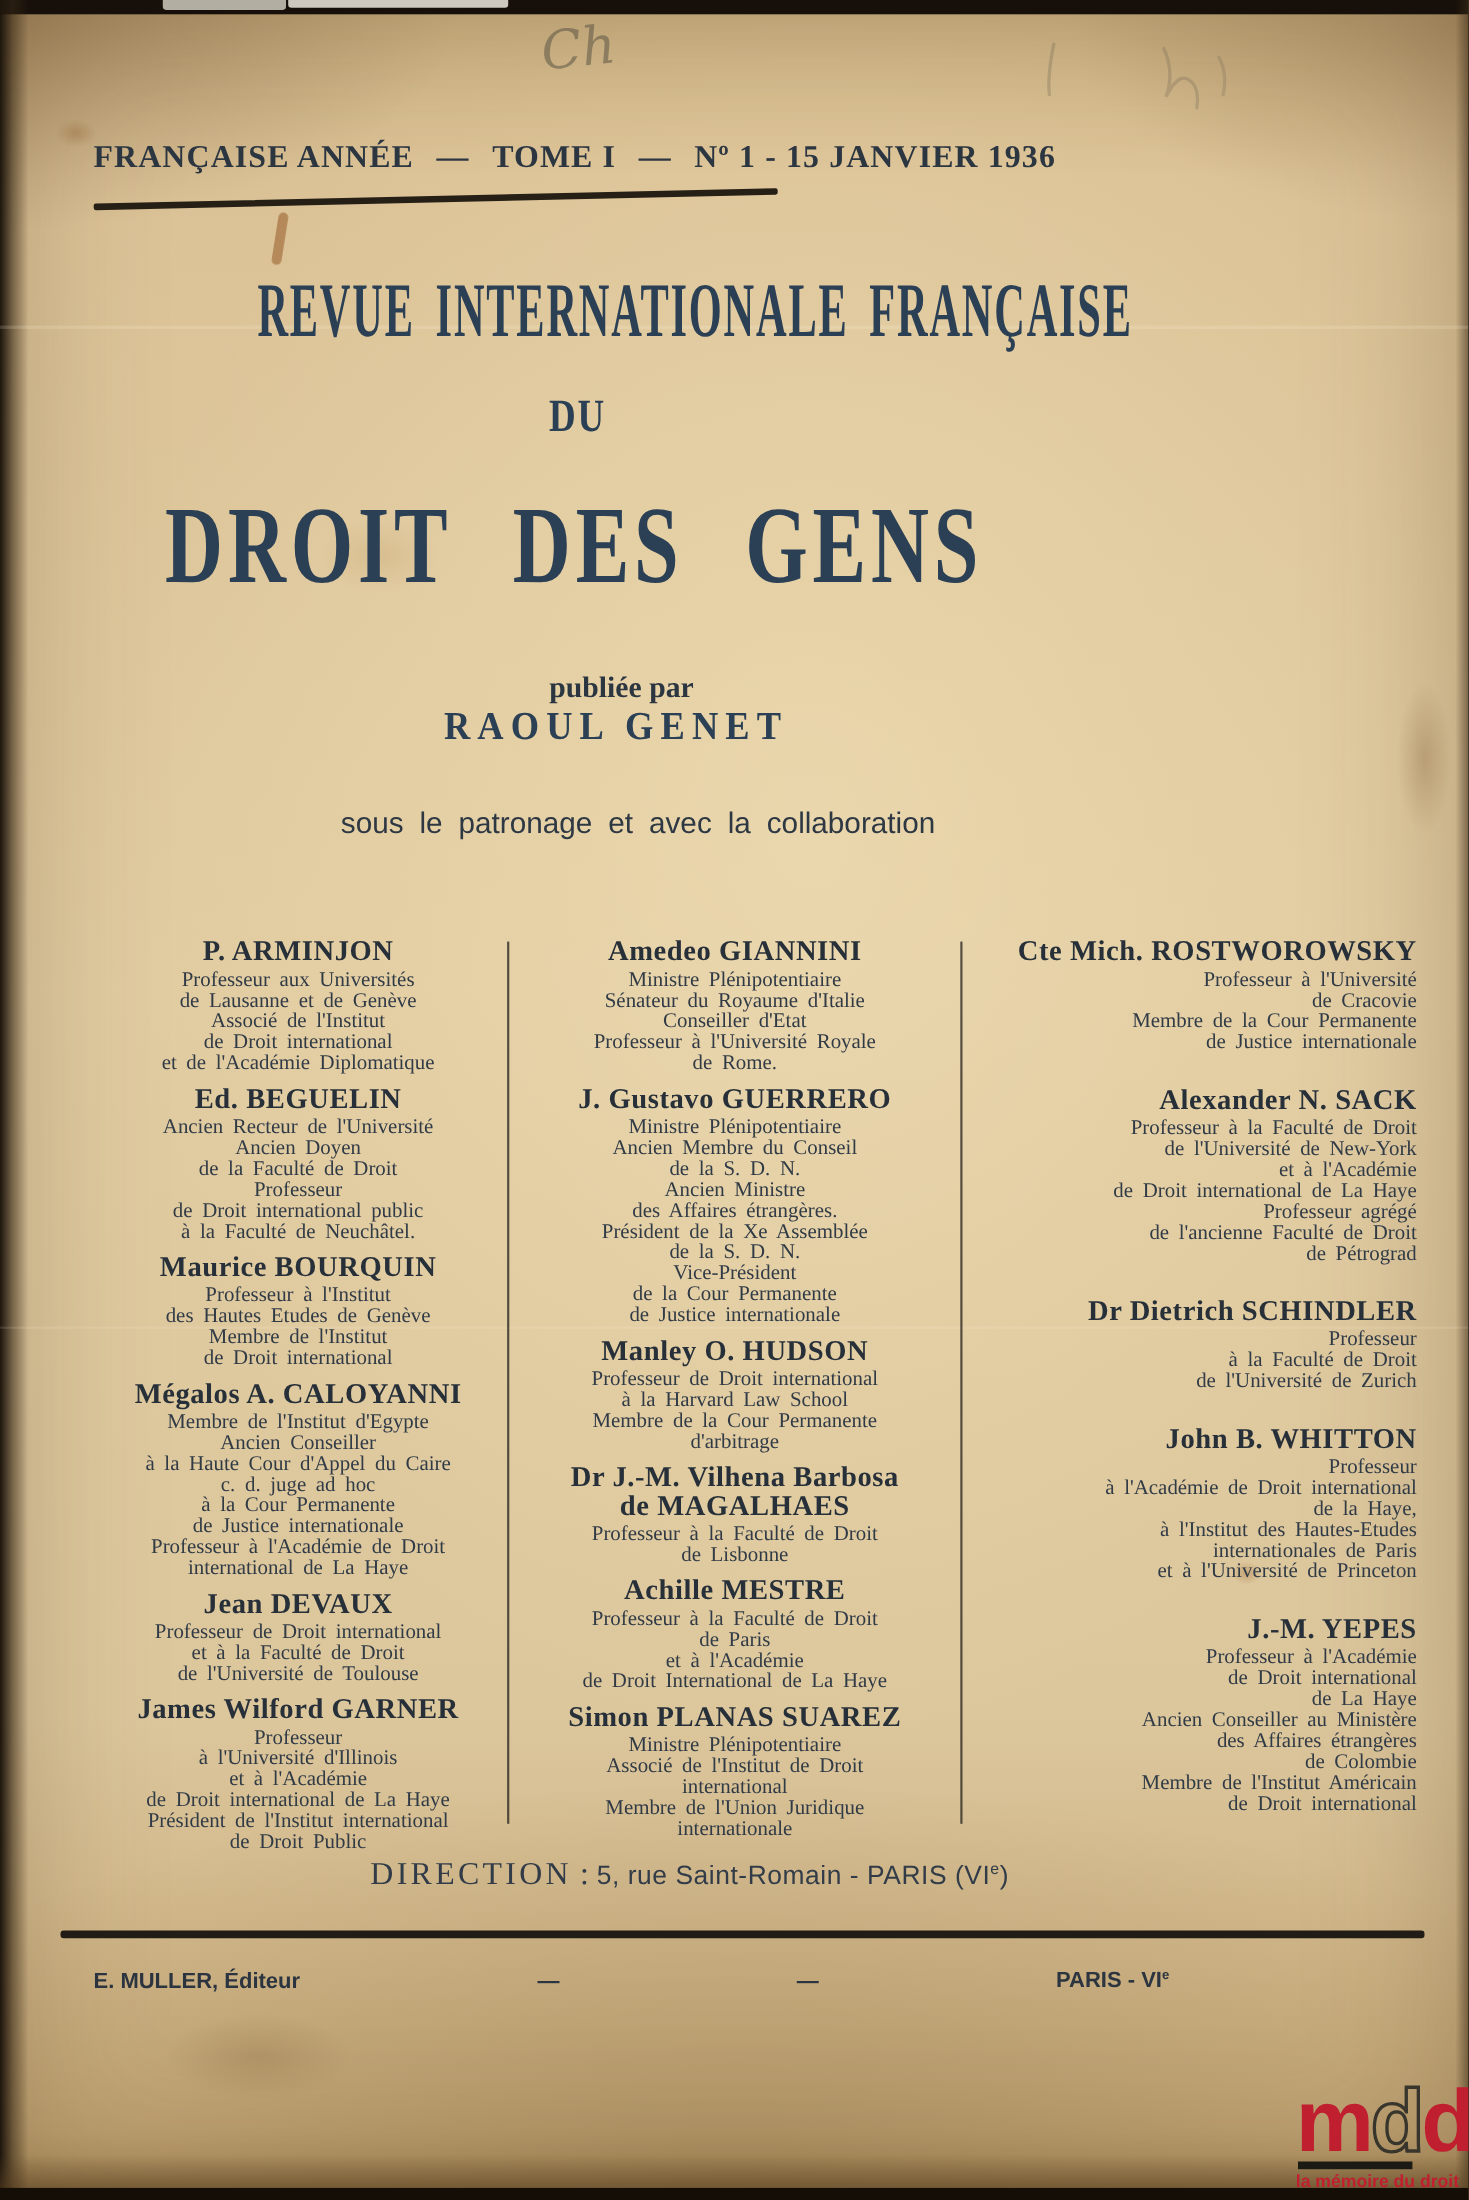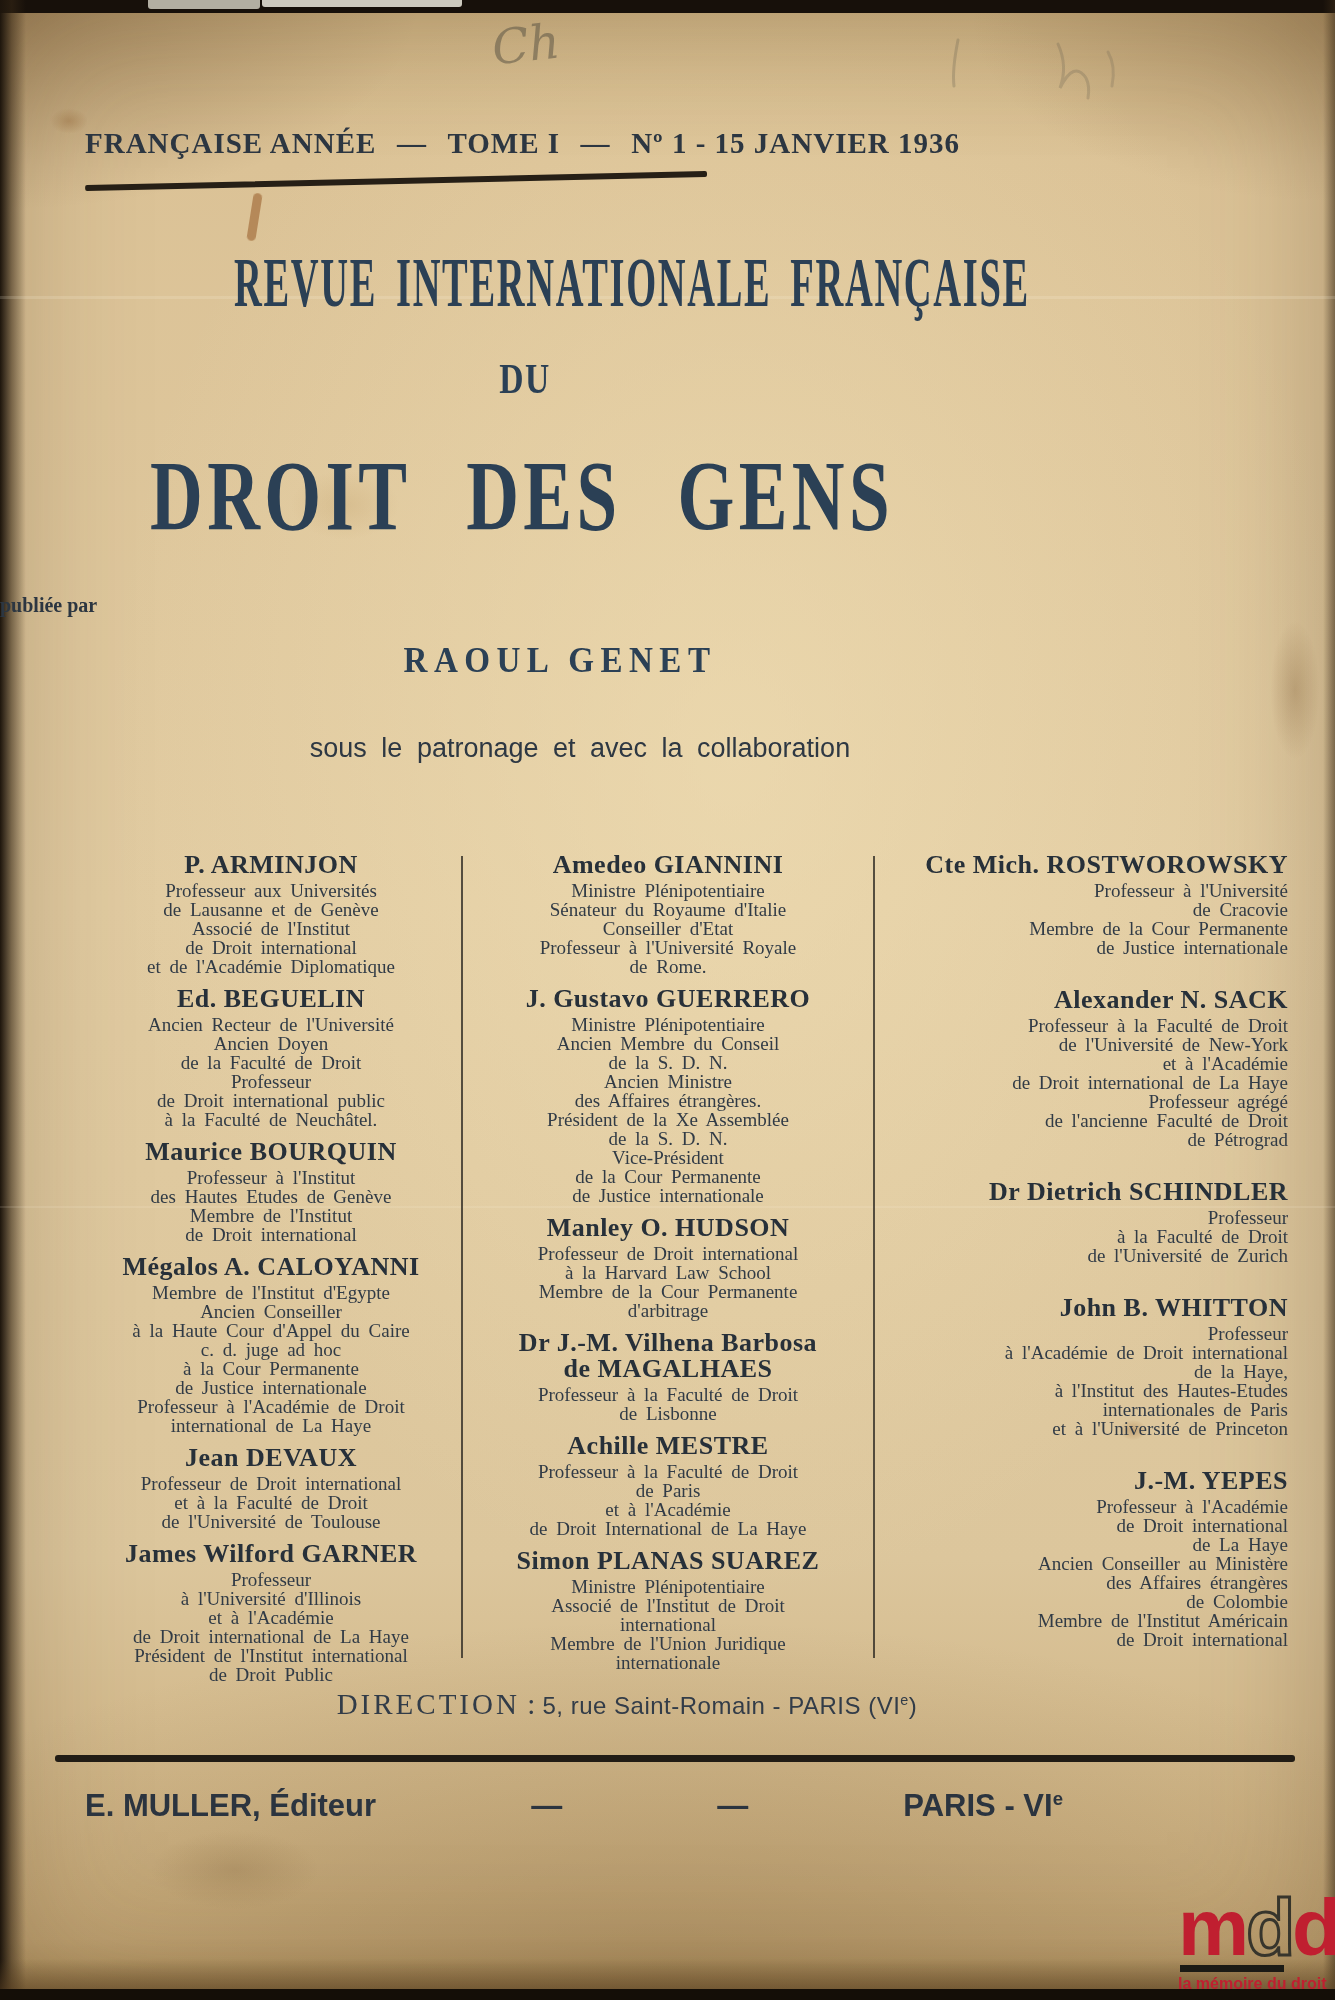--- a/index.html
+++ b/index.html
@@ -42,21 +42,21 @@
     font-weight:bold;font-size:29px;letter-spacing:1px;color:#2c3641;white-space:nowrap;}
   .header-rule{top:171px;left:85px;width:622px;height:6px;background:#261f16;transform:rotate(-1.3deg);transform-origin:100% 50%;border-radius:2px;}
   
   .title-ink{color:#2b4055;}
   .title1{top:246px;left:0;width:1040px;text-align:center;font-weight:bold;font-size:70px;line-height:74px;
     letter-spacing:3px;word-spacing:14px;transform:scaleX(.55);transform-origin:520px 50%;white-space:nowrap;}
   .title-du{top:356px;left:0;width:1050px;text-align:center;font-weight:bold;font-size:42px;line-height:46px;
     letter-spacing:2px;transform:scaleX(.8);transform-origin:525px 50%;}
   .title3{top:443px;left:0;width:1044px;text-align:center;font-weight:bold;font-size:100px;line-height:106px;
     letter-spacing:6px;word-spacing:46px;transform:scaleX(.73);transform-origin:522px 50%;white-space:nowrap;}
-  .publiee{top:594px;left:0;width:1130px;font-weight:bold;font-size:20px;color:#2c3641;}
+  .publiee{top:610px;left:0;width:1130px;text-align:center;font-weight:bold;font-size:27px;color:#2c3641;}
   .raoul{top:640px;left:0;width:1120px;text-align:center;font-weight:bold;font-size:36px;line-height:40px;
     letter-spacing:7px;color:#2b4055;transform:scaleX(.92);transform-origin:560px 50%;}
   .patron1{top:733px;left:0;width:1160px;text-align:center;font-family:"Liberation Sans",sans-serif;
     font-size:27px;word-spacing:7px;color:#2e3843;}
   .patron2{top:781px;left:0;width:1100px;text-align:center;font-family:"Liberation Sans",sans-serif;
     font-size:27px;word-spacing:5px;color:#2e3843;white-space:nowrap;}
   .patron2 b{font-size:29px;}
   
   .col{top:852px;text-align:center;}
   .col-0{left:85px;width:372px;}
@@ -70,21 +70,21 @@
   .vrule{top:856px;width:2px;height:802px;background:rgba(48,44,36,.8);}
   .vrule1{left:461px;}
   .vrule2{left:873px;}
   
   .direction-row{top:1688px;left:0;width:1230px;text-align:center;white-space:nowrap;color:#323c48;}
   .direction-label{font-size:29px;letter-spacing:3px;margin-left:24px;}
   .direction-colon{font-size:29px;}
   .direction-address{font-family:"Liberation Sans",sans-serif;font-weight:normal;font-size:24px;letter-spacing:.5px;}
   .big-rule{top:1755px;left:55px;width:1240px;height:7px;background:#211c15;border-radius:3px;}
   .publisher-row{top:1788px;left:85px;width:978px;display:flex;justify-content:space-between;align-items:baseline;
-    font-family:"Liberation Sans",sans-serif;font-weight:bold;font-size:31px;color:#2b343f;white-space:nowrap;}
+    font-family:"Liberation Sans",sans-serif;font-weight:bold;font-size:20px;color:#2b343f;white-space:nowrap;}
   sup{font-size:60%;}
   
   .logo{top:1892px;left:1178px;width:160px;}
   .logo-word{font-family:"Liberation Sans",sans-serif;font-weight:bold;font-size:80px;line-height:72px;letter-spacing:-3px;}
   .logo-m,.logo-d2{color:#c01f30;}
   .logo-d1{color:transparent;-webkit-text-stroke:3px #37352c;}
   .logo-bar{width:104px;height:7px;background:#1b1a15;margin:1px 0 3px 2px;}
   .logo-tag{font-family:"Liberation Sans",sans-serif;font-weight:bold;font-size:16px;color:#c01f30;white-space:nowrap;}
 </style>
 </head>

